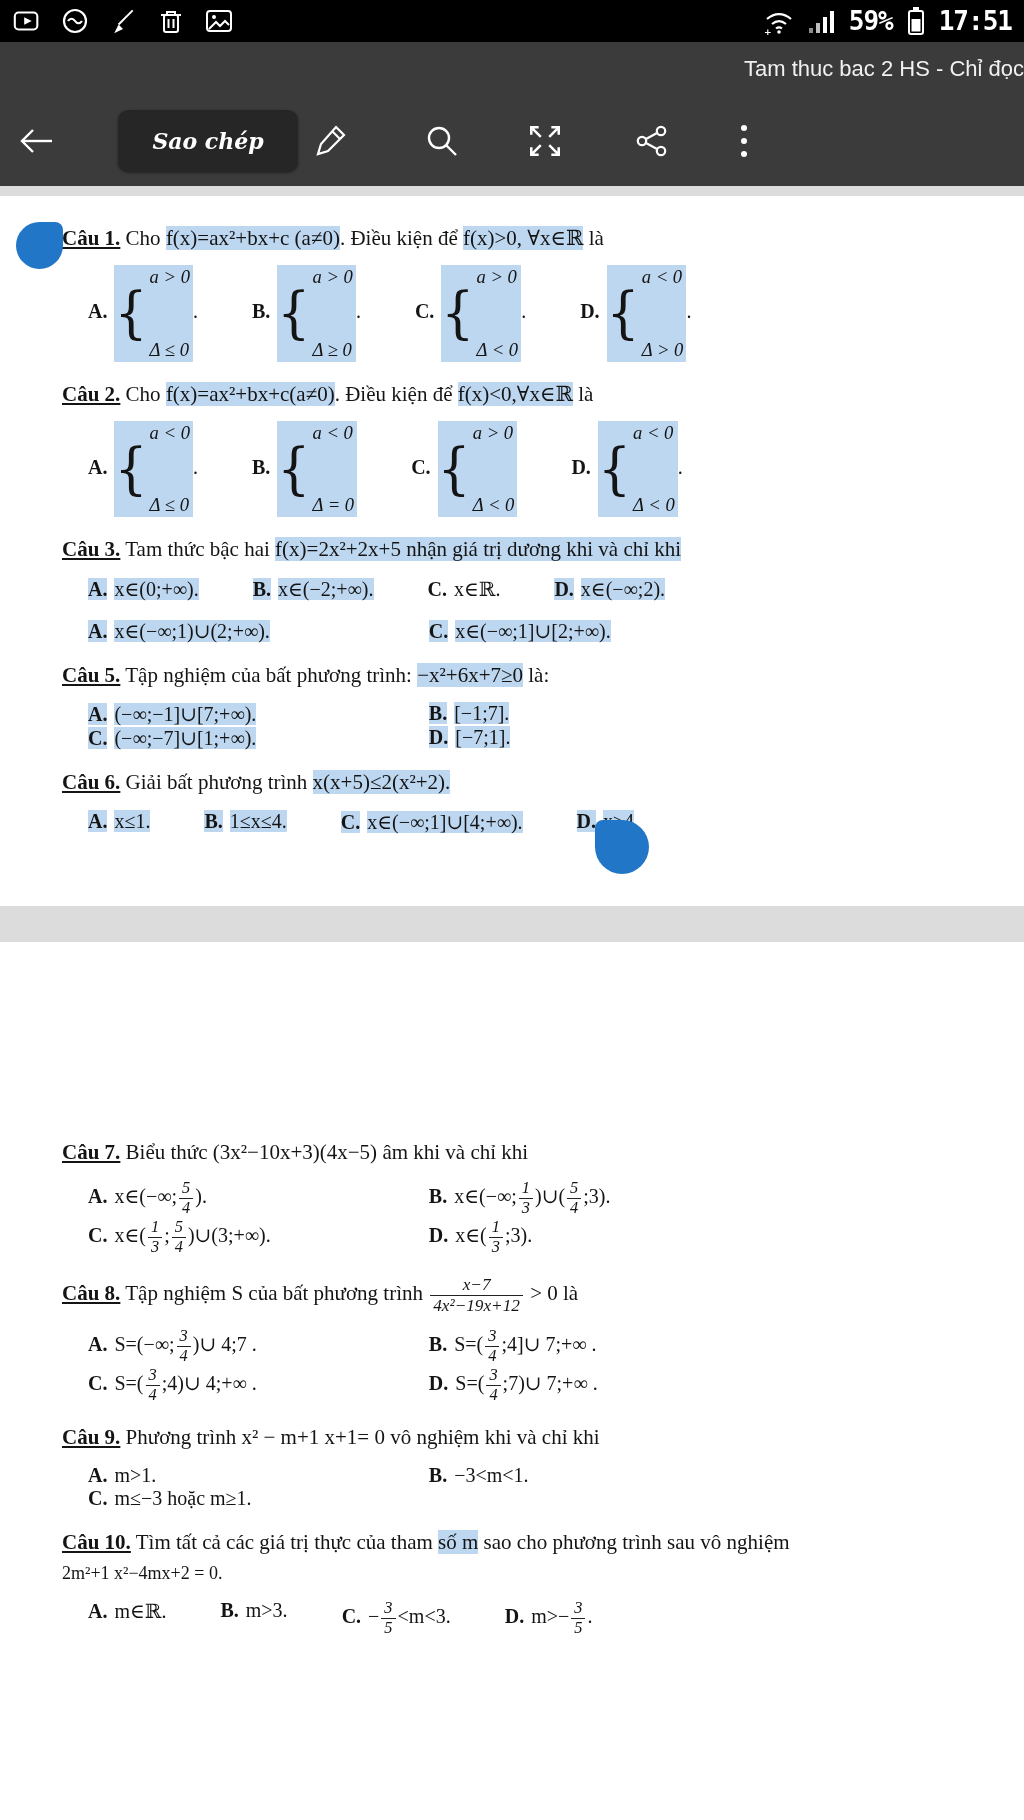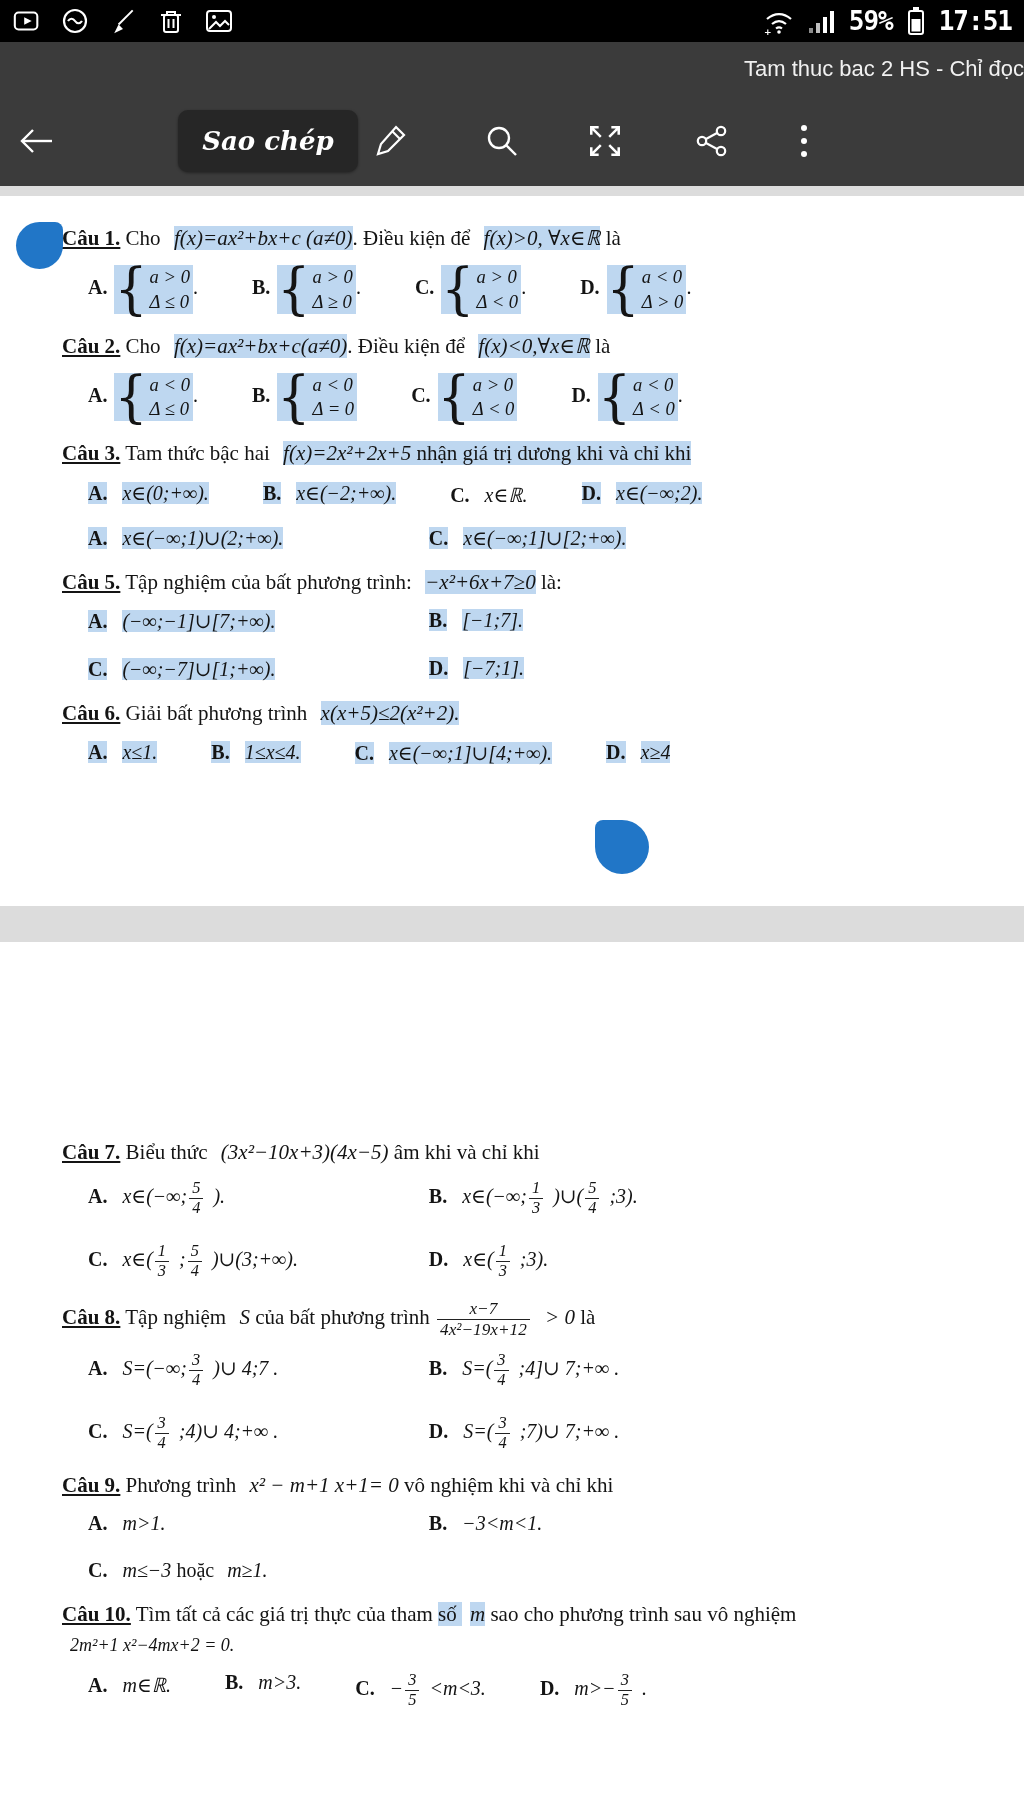--- a/index.html
+++ b/index.html
@@ -16,52 +16,52 @@
   .status-bar{height:42px;background:#000;display:flex;justify-content:space-between;align-items:center;padding:0 12px;color:#fff;}
   .sb-left{display:flex;gap:18px;align-items:center;}
   .sb-right{display:flex;gap:12px;align-items:center;font-family:"DejaVu Sans Mono",monospace;font-weight:bold;font-size:26px;letter-spacing:-1px;}
   .sb-right .sb-text{line-height:1;}
   .sb-icon svg{display:block;}
 
   
   .title-bar{height:54px;background:var(--header-bg);color:#f1f1f1;display:flex;align-items:center;justify-content:flex-end;font-size:22px;}
   .toolbar{height:90px;background:var(--header-bg);display:flex;align-items:center;padding:0 14px;color:#fff;}
   .back-btn{width:44px;height:44px;display:flex;align-items:center;justify-content:center;cursor:pointer;}
-  .copy-btn{margin-left:120px;width:180px;height:62px;background:#262626;border:none;border-radius:10px;color:#fff;
-            font-family:"DejaVu Serif",serif;font-style:italic;font-weight:bold;font-size:26px;cursor:pointer;box-shadow:0 1px 3px rgba(0,0,0,.4);}
+  .copy-btn{margin-left:60px;width:180px;height:62px;background:#262626;border:none;border-radius:10px;color:#fff;
+            font-family:"DejaVu Serif",serif;font-style:italic;font-weight:bold;font-size:22px;cursor:pointer;box-shadow:0 1px 3px rgba(0,0,0,.4);}
   .tool-icon{display:flex;align-items:center;justify-content:center;cursor:pointer;}
   .pen-btn{margin-left:14px;}
   .search-btn{margin-left:74px;}
   .expand-btn{margin-left:66px;}
   .share-btn{margin-left:70px;}
   .overflow-btn{margin-left:64px;width:20px;flex-direction:column;gap:7px;}
   .dot{width:6px;height:6px;border-radius:50%;background:#fff;}
 
   
   .doc-area{position:relative;background:#dcdcdc;padding-top:10px;}
   .page{background:#fff;padding:10px 62px 10px 62px;font-family:"Liberation Serif","DejaVu Serif",serif;color:#141414;font-size:21px;overflow:hidden;}
   .page1{height:710px;}
   .page-gap{height:36px;background:#dcdcdc;}
   .page2{height:886px;padding-top:178px;}
 
   .question{margin-top:18px;}
   .stem{line-height:1.4;}
   .b{font-weight:bold;text-decoration:underline;}
-  .m{font-style:italic;margin-left:8px;}
+  .m{}
   .m.sm{font-size:18px;}
   .hl{background:var(--highlight);}
   .opts{margin:12px 0 6px 26px;font-size:20px;}
   .opts.row4{display:flex;gap:54px;align-items:flex-start;}
-  .opts.grid2{display:grid;grid-template-columns:39% 61%;row-gap:24px;}
+  .opts.grid2{display:grid;grid-template-columns:39% 61%;}
   .opt{display:inline-block;white-space:nowrap;}
   .opt-label{font-weight:bold;margin-right:7px;}
 
   .sys{display:inline-flex;align-items:center;vertical-align:middle;padding-right:3px;}
   .brace{font-family:"DejaVu Serif",serif;font-size:2.6em;font-weight:400;line-height:.85;margin-right:2px;transform:scaleY(1.08);}
-  .sys-lines{display:inline-flex;flex-direction:column;font-style:italic;font-size:.93em;line-height:1.3;}
+  .sys-lines{display:inline-flex;flex-direction:column;font-style:italic;font-size:.93em;line-height:1.3;gap:48px;}
   .frac{display:inline-flex;flex-direction:column;vertical-align:middle;text-align:center;font-style:italic;font-size:.82em;line-height:1.15;margin:0 2px;}
   .frac .den{border-top:1.6px solid #222;padding:0 3px;}
   .frac .num{padding:0 3px;}
 
   
   .sel-handle{position:absolute;background:var(--selection-handle);z-index:9;cursor:grab;}
   .sel-handle.start{left:16px;top:222px;width:47px;height:47px;border-radius:50% 8px 50% 50%;}
   .sel-handle.end{left:595px;top:820px;width:54px;height:54px;border-radius:8px 50% 50% 50%;}
 </style>
 </head>

